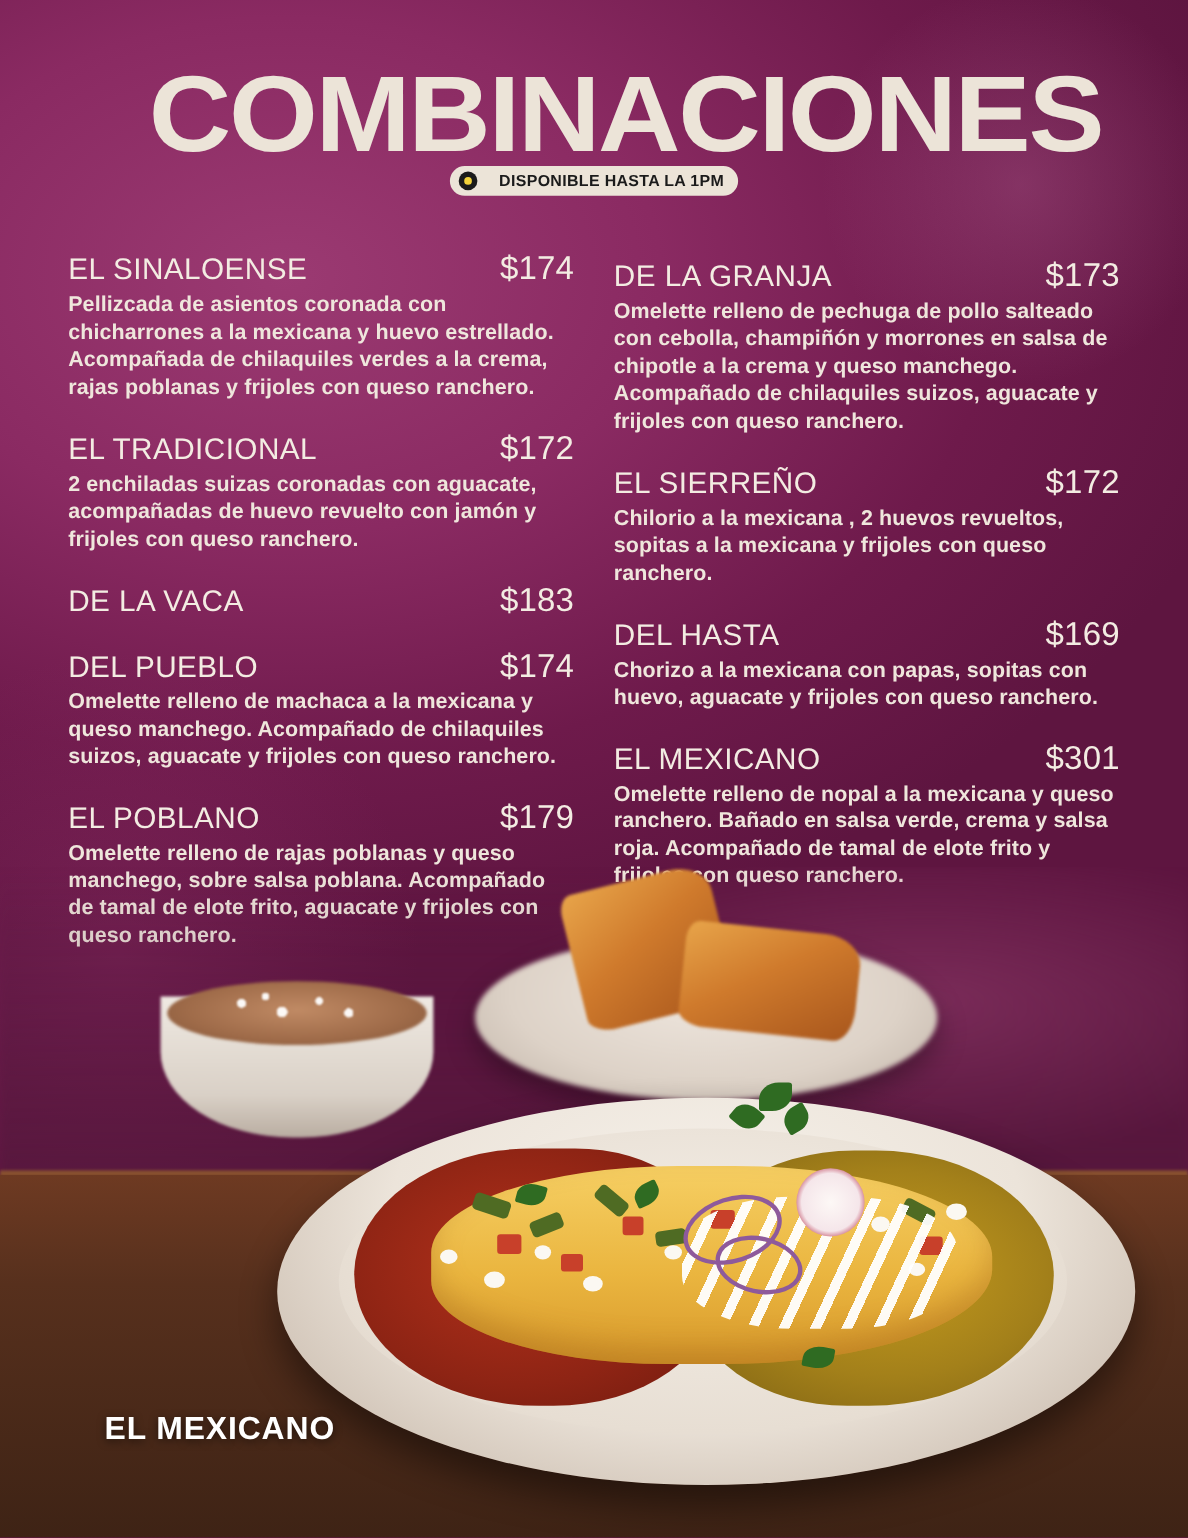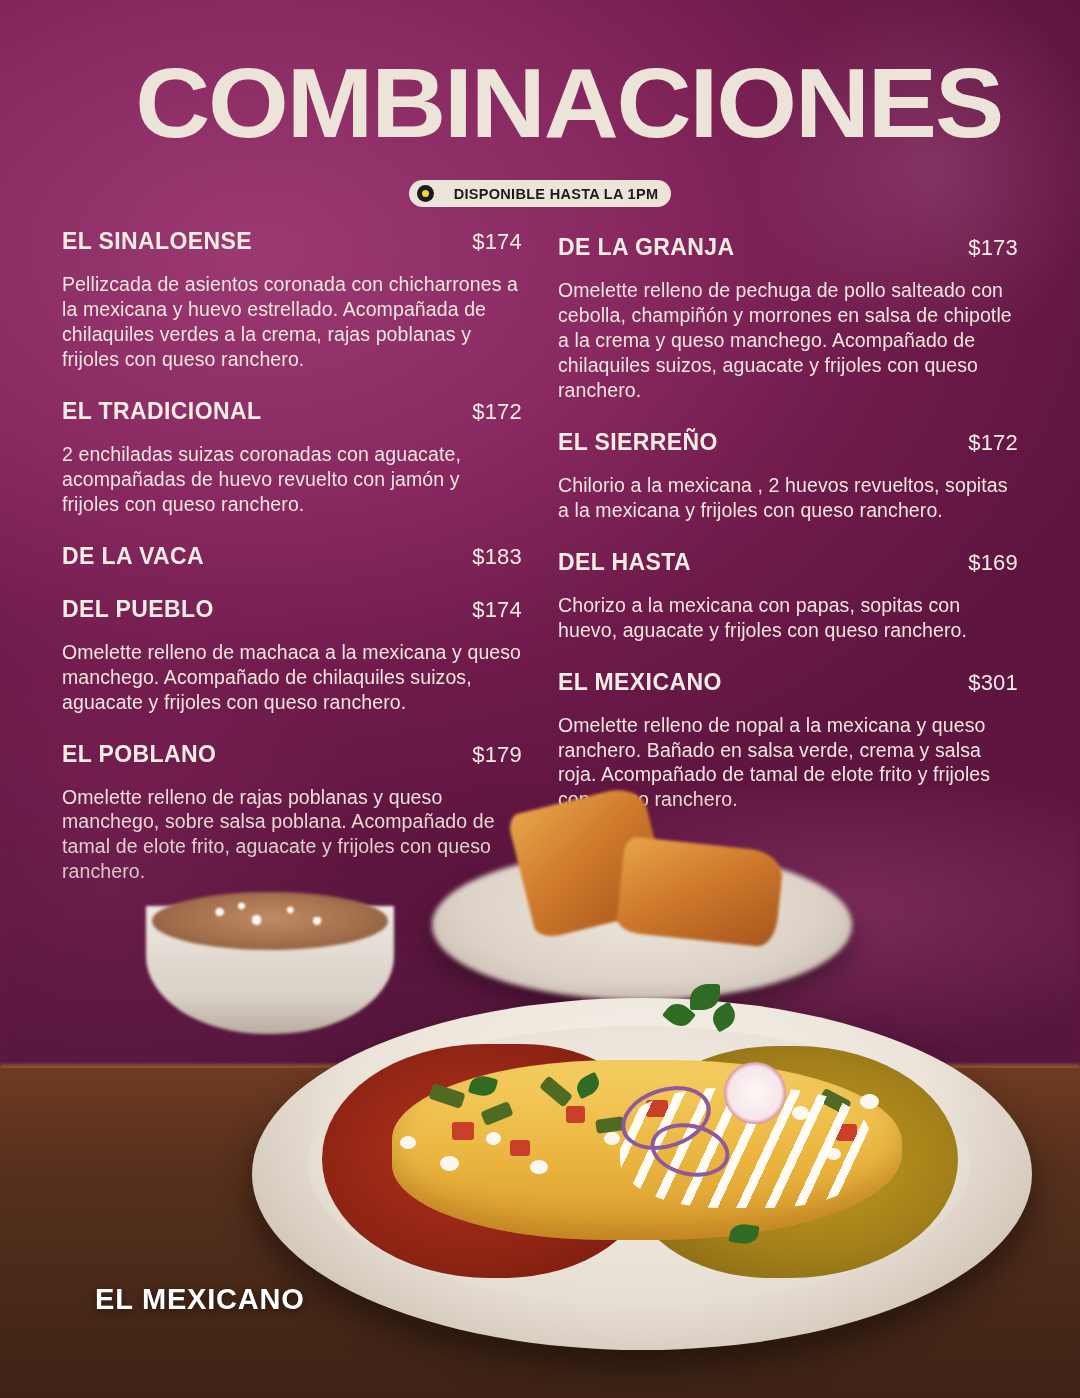--- a/index.html
+++ b/index.html
@@ -56,21 +56,21 @@
     white-space: nowrap;
   }
   .badge {
     display: inline-flex;
     align-items: center;
     gap: 20px;
     background: #ece4d8;
     color: #1b1b1b;
     border-radius: 14px;
     padding: 5px 13px 5px 8px;
-    margin-top: 32px;
+    margin-top: 3px;
   }
   .badge-icon {
     width: 17px;
     height: 17px;
     border-radius: 50%;
     background: #1b1b1b;
     display: inline-block;
     position: relative;
     flex: none;
   }
@@ -111,38 +111,38 @@
     margin-bottom: 26px;
   }
   .item-head {
     display: flex;
     align-items: baseline;
     justify-content: space-between;
     gap: 12px;
   }
   .item-name {
     color: #f3ece2;
-    font-size: 23px;
-    font-weight: bold;
+    font-size: 27px;
+    font-weight: normal;
     letter-spacing: 0.4px;
   }
   .item-price {
     color: #f3ece2;
-    font-size: 22px;
+    font-size: 30px;
     font-weight: normal;
     letter-spacing: 0.2px;
     white-space: nowrap;
   }
   .item-desc {
     color: #efe6dc;
     font-size: 19.5px;
     line-height: 1.28;
-    margin-top: 17px;
+    margin-top: 3px;
     letter-spacing: 0.1px;
-    font-weight: 400;
+    font-weight: 700;
   }
 
   
   .photo {
     position: absolute;
     left: 0;
     right: 0;
     bottom: 0;
     height: 610px;
     overflow: hidden;

